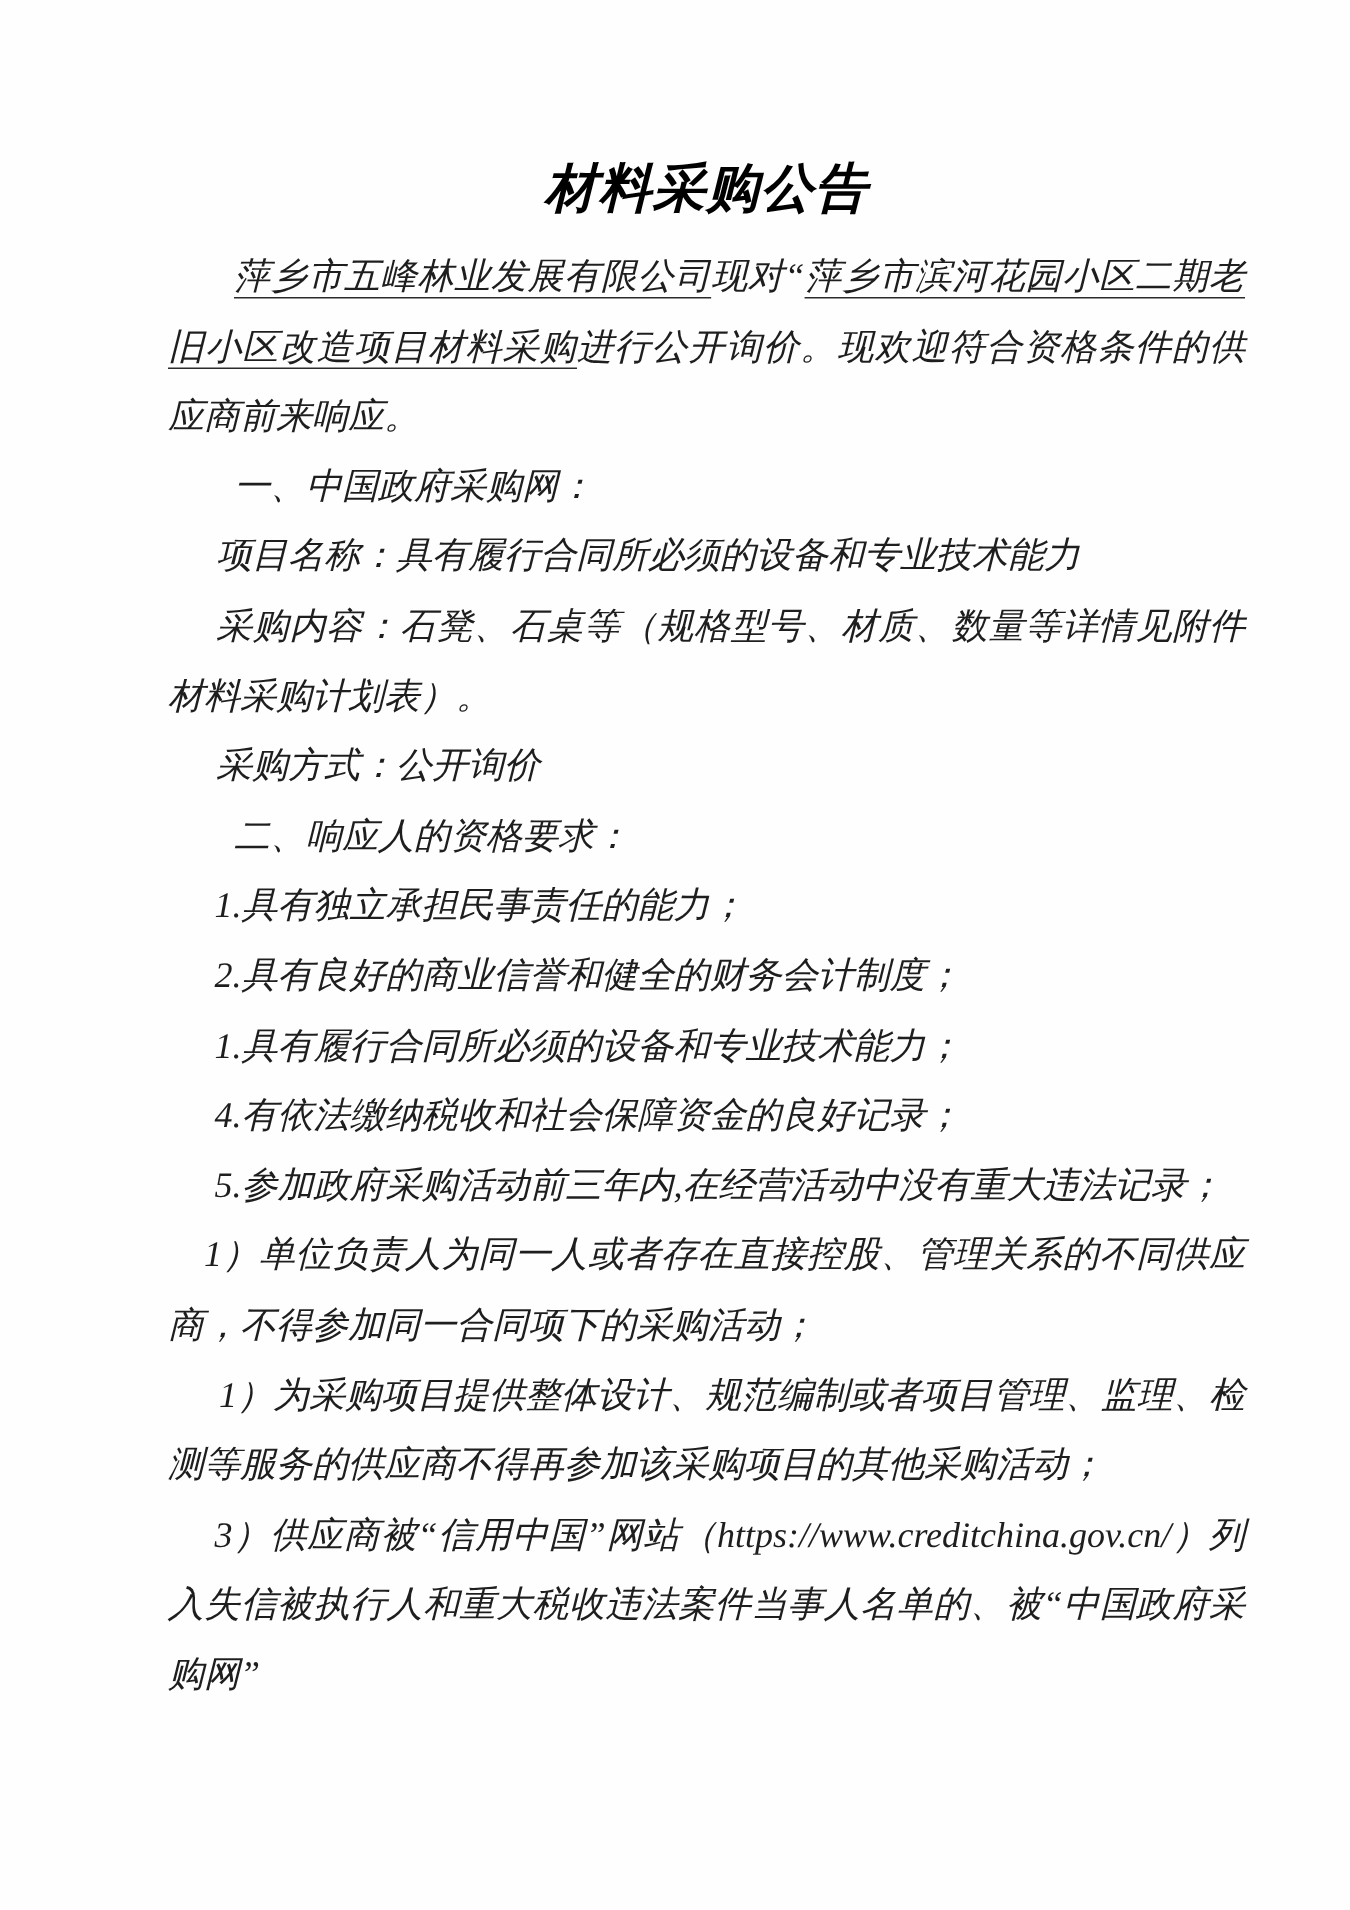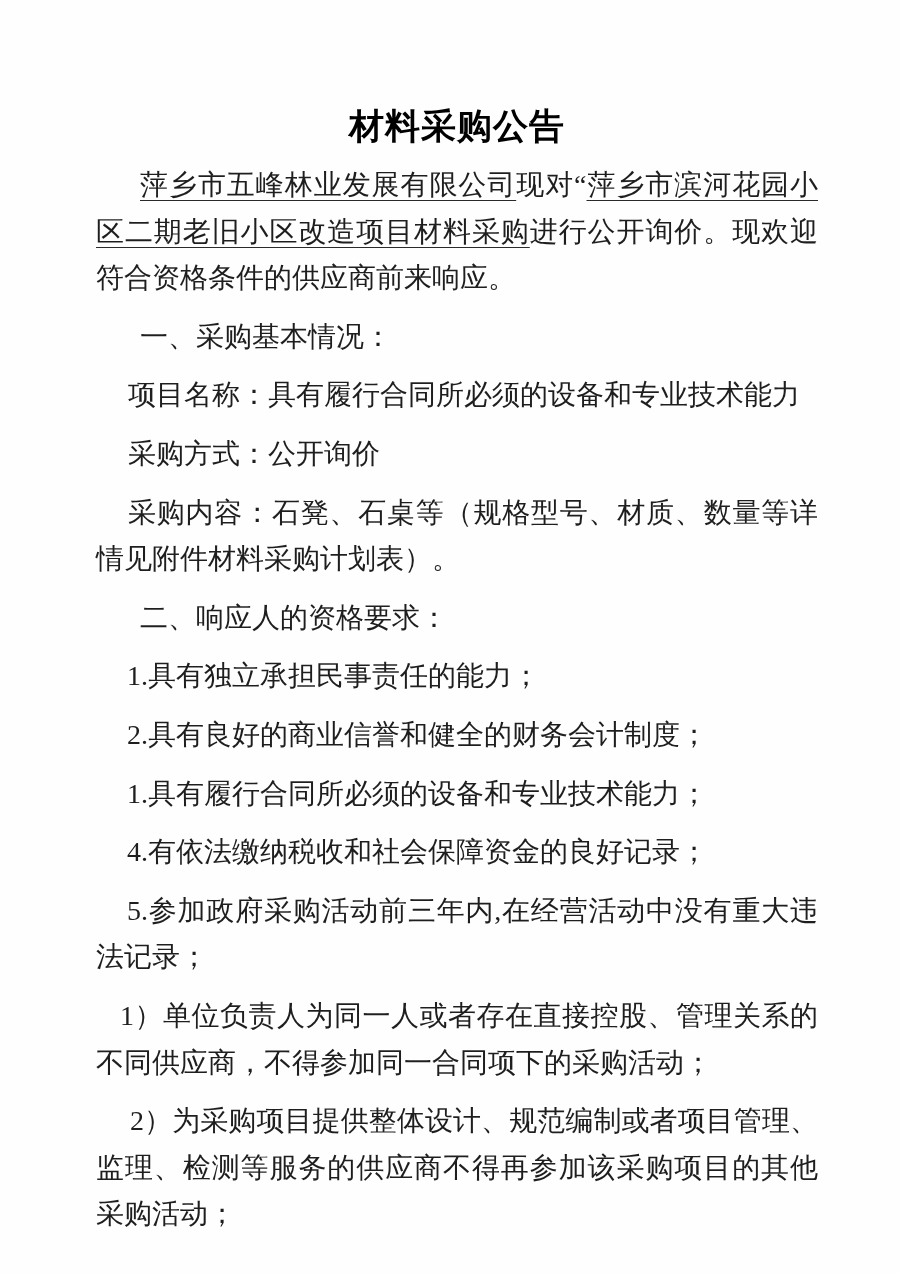--- a/index.html
+++ b/index.html
@@ -6,38 +6,39 @@
   .page {
     position: relative;
     width: 900px;
     height: 1273px;
     margin: 0 auto;
     background: #fffefe;
     overflow: hidden;
     font-family: "Liberation Serif", serif;
     color: #1e1e1e;
     box-sizing: border-box;
-    padding: 0 70px 0 84px;
+    padding: 0 70px 0 112px;
+    font-style: italic;
   }
   .doc-title {
     margin: 106px 0 0 0;
     font-family: "Liberation Sans", sans-serif;
     font-weight: bold;
     font-size: 35px;
     line-height: 40px;
     text-align: center;
     color: #000000;
     letter-spacing: 1px;
   }
   .doc-body {
     margin-top: 16px;
   }
   .para {
-    margin: 12px;
-    font-size: 28px;
+    margin: 0;
+    font-size: 24px;
     line-height: 46.6px;
     text-align: justify;
     word-break: break-all;
     letter-spacing: 0;
   }
   .ind-a { text-indent: 44px; }  
   .ind-b { text-indent: 32px; }  
   .ind-c { text-indent: 31px; }  
   .ind-d { text-indent: 24px; }  
   .ind-e { text-indent: 34px; }  
@@ -52,40 +53,41 @@
 <body>
 
 <div class="page">
 
   <h1 class="doc-title">材料采购公告</h1>
 
   <div class="doc-body">
 
     <p class="para ind-a"><span class="u">萍乡市五峰林业发展有限公司</span><span>现对“</span><span class="u">萍乡市滨河花园小区二期老旧小区改造项目材料采购</span><span>进行公开询价。现欢迎符合资格条件的供应商前来响应。</span></p>
 
-    <p class="para ind-a">一、采购基本情况：</p>
+    <p class="para ind-a">一、中国政府采购网：</p>
 
     <p class="para ind-b">项目名称：具有履行合同所必须的设备和专业技术能力</p>
 
+    <p class="para ind-b">采购内容：石凳、石桌等（规格型号、材质、数量等详情见附件材料采购计划表）。</p>
+
     <p class="para ind-b">采购方式：公开询价</p>
-
-    <p class="para ind-b">采购内容：石凳、石桌等（规格型号、材质、数量等详情见附件材料采购计划表）。</p>
 
     <p class="para ind-a">二、响应人的资格要求：</p>
 
     <p class="para ind-c">1.具有独立承担民事责任的能力；</p>
 
     <p class="para ind-c">2.具有良好的商业信誉和健全的财务会计制度；</p>
 
     <p class="para ind-c">1.具有履行合同所必须的设备和专业技术能力；</p>
 
     <p class="para ind-c">4.有依法缴纳税收和社会保障资金的良好记录；</p>
 
     <p class="para ind-c">5.参加政府采购活动前三年内,在经营活动中没有重大违法记录；</p>
 
 
     <p class="para ind-d">1）单位负责人为同一人或者存在直接控股、管理关系的不同供应商，不得参加同一合同项下的采购活动；</p>
 
-    <p class="para ind-e">2）为采购项目提供整体设计、规范编制或者项目管理、监理、检测等服务的供应商不得再参加该采购项目的其他采购活动；</p>
+    <p class="para ind-e">1）为采购项目提供整体设计、规范编制或者项目管理、监理、检测等服务的供应商不得再参加该采购项目的其他采购活动；</p>
 
+    <p class="para ind-c">3）供应商被“信用中国”网站（https://www.creditchina.gov.cn/）列入失信被执行人和重大税收违法案件当事人名单的、被“中国政府采购网”</p>
 
   </div>
 </div>
 
 </body></html>

